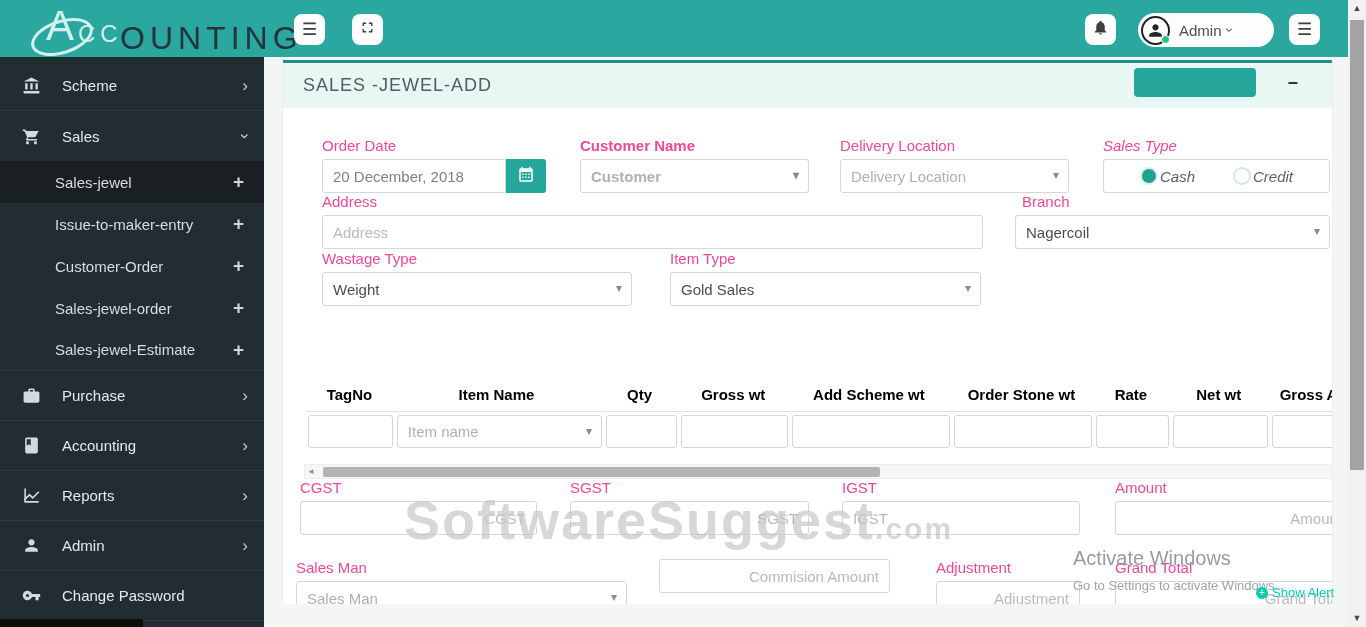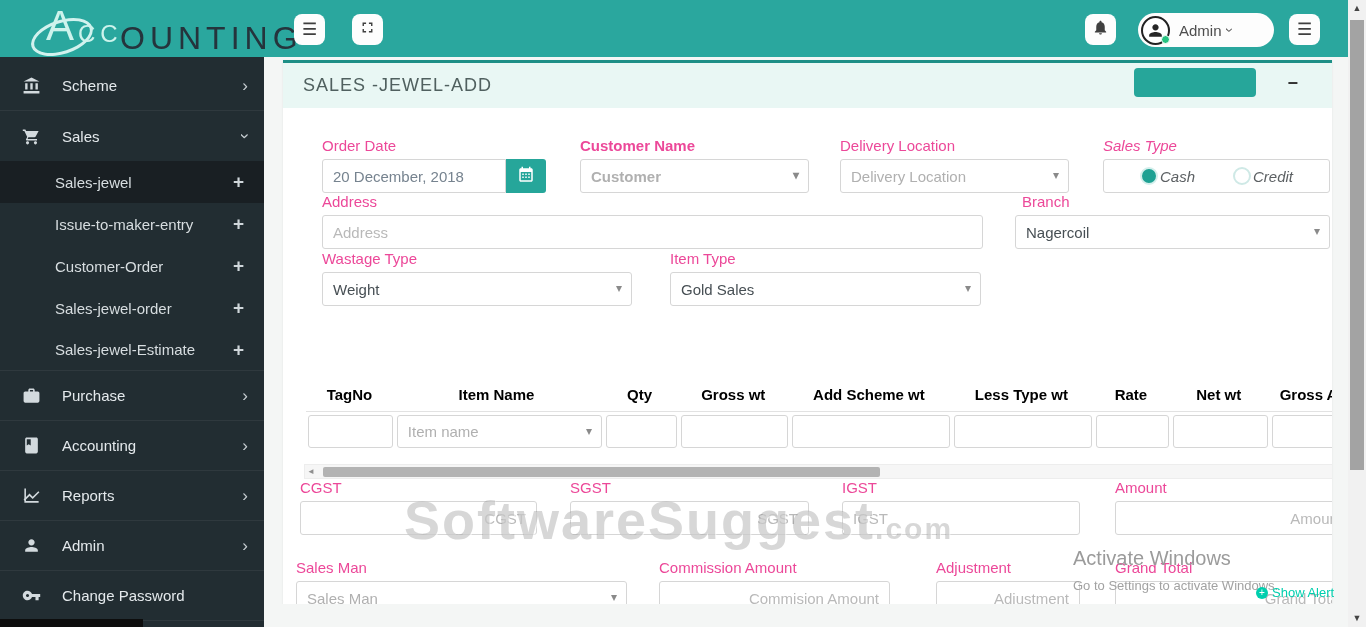--- a/index.html
+++ b/index.html
@@ -299,21 +299,21 @@
           </div>
         </div>
 
         <div class="jtable">
           <div class="jt-head">
             <span class="th" style="width:88px;">TagNo</span>
             <span class="th" style="width:210px;">Item Name</span>
             <span class="th" style="width:80px;">Qty</span>
             <span class="th" style="width:110px;">Gross wt</span>
             <span class="th" style="width:165px;">Add Scheme wt</span>
-            <span class="th" style="width:144px;">Less Type wt</span>
+            <span class="th" style="width:144px;">Order Stone wt</span>
             <span class="th" style="width:78px;">Rate</span>
             <span class="th" style="width:100px;">Net wt</span>
             <span class="th" style="width:82px;">Gross A</span>
           </div>
           <div class="jt-row">
             <span class="td" style="width:90px;"><input class="tinput" style=""></span>
             <span class="td" style="width:212px;">
               <div class="sel">
                 <span class="sel-text is-ph">Item name</span>
                 <span class="caret">▾</span>
@@ -355,21 +355,20 @@
         </div>
 
         <div class="fg" style="left:13px; top:451px; width:331px;">
           <label>Sales Man</label>
           <div class="sel">
             <span class="sel-text is-ph">Sales Man</span>
             <span class="caret">▾</span>
           </div>
         </div>
         <div class="fg" style="left:376px; top:451px; width:231px;">
-          <label>Commission Amount</label>
           <input class="tinput ph-right" placeholder="Commision Amount" style="">
         </div>
         <div class="fg" style="left:653px; top:451px; width:144px;">
           <label>Adjustment</label>
           <input class="tinput ph-right" placeholder="Adjustment" style="">
         </div>
         <div class="fg" style="left:832px; top:451px; width:238px;">
           <label>Grand Total</label>
           <input class="tinput ph-right" placeholder="Grand Total" style="">
         </div>

